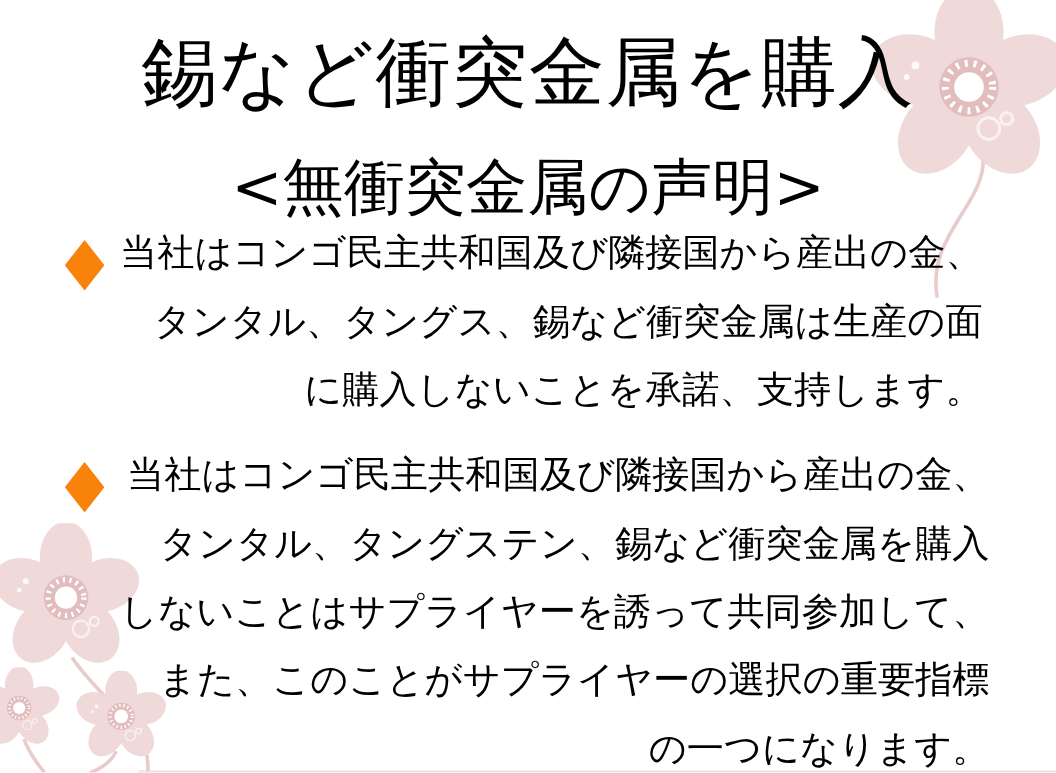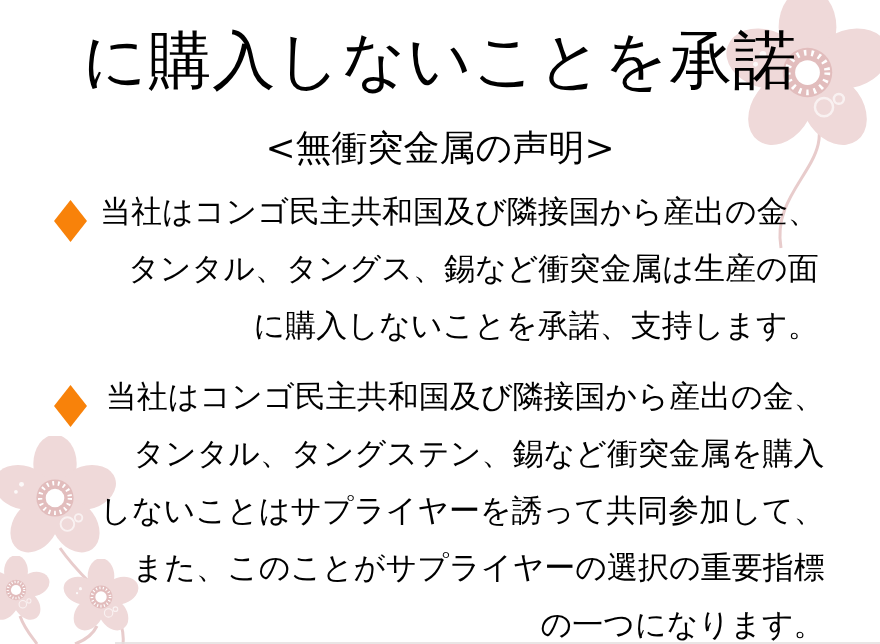--- a/index.html
+++ b/index.html
@@ -16,21 +16,21 @@
   .decor-bottom-left{left:-25px;top:418px;}
   .slide-title{
     position:absolute;top:20px;left:0;right:0;
     margin:0;text-align:center;
     font-size:63px;font-weight:400;line-height:1.3;
     letter-spacing:1px;white-space:nowrap;
   }
   .slide-subtitle{
     position:absolute;top:126px;left:0;right:0;
     margin:0;text-align:center;
-    font-size:36px;font-weight:400;line-height:1.2;
+    font-size:51px;font-weight:400;line-height:1.2;
     white-space:nowrap;
   }
   .bullets{
     position:absolute;top:183px;left:54px;width:795px;
   }
   .bullet{
     display:flex;align-items:flex-start;text-align:right;
   }
   .bullet + .bullet{margin-top:14px;}
   .bullet-marker{
@@ -87,21 +87,21 @@
     <g fill="none" stroke-width="3" stroke="#E8CCCC">
       <path d="M85,130 C112,170 152,188 148,226"></path>
       <path d="M45,198 C50,212 58,220 62,226"></path>
       <path d="M122,208 C117,218 108,223 100,226"></path>
     </g>
     <use href="#flower" x="18" y="18" width="124" height="124"></use>
     <use href="#flower" x="7" y="138" width="68" height="68"></use>
     <use href="#flower" x="88" y="141" width="76" height="76"></use>
   </svg>
 
-  <h1 class="slide-title">に購入しないことを承諾</h1>
+  <h1 class="slide-title">錫など衝突金属を購入</h1>
 
   <h2 class="slide-subtitle">&lt;無衝突金属の声明&gt;</h2>
 
   <div class="bullets">
 
     <div class="bullet">
       <svg class="bullet-marker" viewBox="0 0 33 42">
         <polygon points="16.5,0 33,21 16.5,42 0,21" fill="#F8820A"></polygon>
       </svg>
       <div class="bullet-text">当社はコンゴ民主共和国及び隣接国から産出の金、

